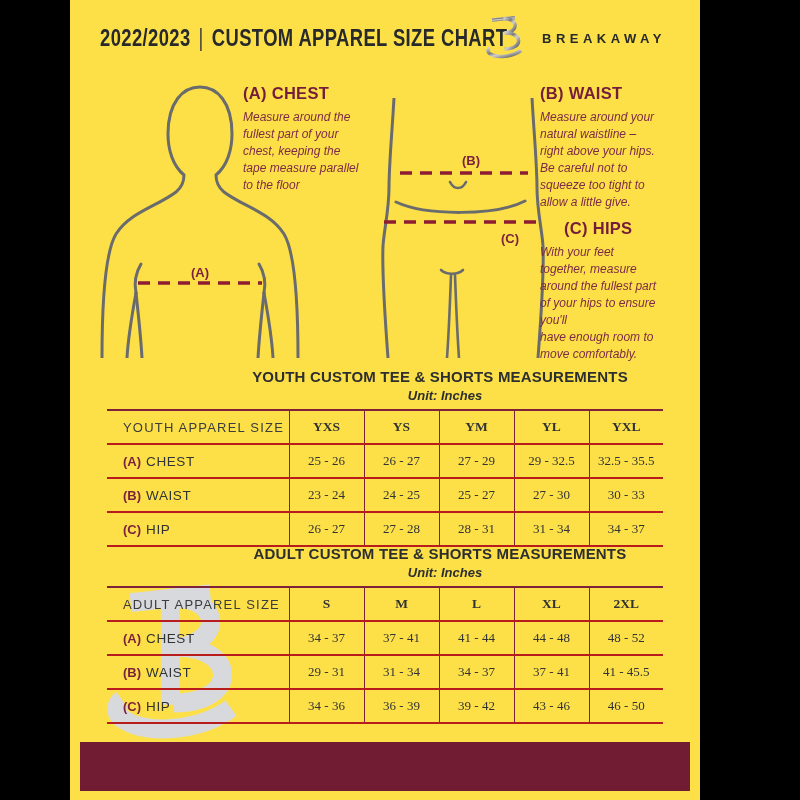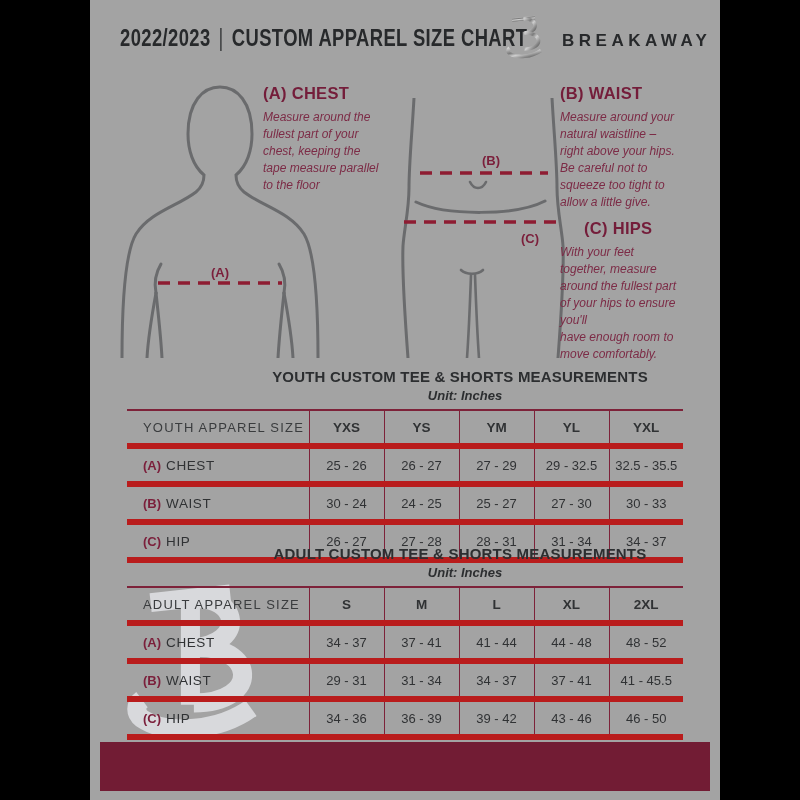--- a/index.html
+++ b/index.html
@@ -1,48 +1,48 @@
 <!DOCTYPE html>
 <html><head>
 <meta charset="utf-8">
 <style>
   html,body{margin:0;padding:0;}
   body{width:800px;height:800px;background:#000;position:relative;overflow:hidden;
        font-family:"Liberation Sans",sans-serif;}
-  .page{position:absolute;left:90px;top:0;width:630px;height:800px;background:#a3a3a3;}
+  .page{position:absolute;left:70px;top:0;width:630px;height:800px;background:#fde047;}
   .abs{position:absolute;}
 
   
   .hdr-title{left:30px;top:25px;white-space:nowrap;transform:scaleX(0.8);transform-origin:left center;
              font-size:23px;font-weight:700;color:#27292b;letter-spacing:0.5px;}
   .hdr-title .divider{font-weight:400;padding:0 10px;color:#3a3c3e;}
-  .brand-word{left:472px;top:31px;font-size:17px;font-weight:700;letter-spacing:4.5px;color:#27292b;}
+  .brand-word{left:472px;top:31px;font-size:13px;font-weight:700;letter-spacing:4.5px;color:#27292b;}
   .logo{left:412px;top:12px;}
 
   
   .sec-head{font-size:16.5px;font-weight:700;color:#741d3a;letter-spacing:0.3px;}
   .sec-body{font-size:12px;line-height:17px;font-style:italic;color:#7c2b46;white-space:pre-line;}
   .chest-head{left:173px;top:84px;}
   .chest-body{left:173px;top:109px;width:130px;}
   .waist-head{left:470px;top:84px;}
   .waist-body{left:470px;top:109px;width:150px;}
   .hips-head{left:470px;top:219px;margin-left:24px;}
   .hips-body{left:470px;top:244px;width:150px;}
 
   
   .tbl-title{left:0;width:740px;text-align:center;font-size:15px;font-weight:700;
              color:#2c2e30;letter-spacing:0.2px;}
   .tbl-unit{left:0;width:750px;text-align:center;font-size:13px;font-weight:700;
             font-style:italic;color:#2c2e30;}
   table.size-table{position:absolute;left:37px;width:556px;border-collapse:collapse;table-layout:fixed;}
   .youth-table{top:409px;}
   .adult-table{top:586px;}
-  .size-table td{height:32px;border-top:2px solid #7d2239;border-bottom:6px solid #b91c1c;
+  .size-table td{height:32px;border-top:2px solid #7d2239;border-bottom:2px solid #b91c1c;
                  text-align:center;font-size:13px;color:#303234;padding:0;}
-  .size-table td + td{border-left:1.5px solid #7d2239;}
+  .size-table td + td{border-left:1.5px solid #7d2239;font-family:Liberation Serif, serif;}
   .size-table td.lbl{text-align:left;padding-left:16px;}
   .size-table tr.head td{font-weight:700;font-size:13.5px;}
   .size-table tr.head td.lbl{font-weight:400;font-size:13px;letter-spacing:1.2px;color:#3a3c3e;}
   .size-table td.lbl .mk{font-weight:700;color:#7b1f3b;margin-right:5px;}
   .size-table td.lbl .nm{letter-spacing:0.6px;font-size:13.5px;}
 
   
   .footer-bar{left:10px;top:742px;width:610px;height:49px;background:#721c34;}
   .watermark{left:26px;top:566px;}
   svg text{font-family:"Liberation Sans",sans-serif;font-weight:700;fill:#7b1f3b;}
@@ -165,21 +165,21 @@
     <tr>
       <td class="lbl"><span class="mk">(A)</span><span class="nm">CHEST</span></td>
       <td>25 - 26</td>
       <td>26 - 27</td>
       <td>27 - 29</td>
       <td>29 - 32.5</td>
       <td>32.5 - 35.5</td>
     </tr>
     <tr>
       <td class="lbl"><span class="mk">(B)</span><span class="nm">WAIST</span></td>
-      <td>30 - 24</td>
+      <td>23 - 24</td>
       <td>24 - 25</td>
       <td>25 - 27</td>
       <td>27 - 30</td>
       <td>30 - 33</td>
     </tr>
     <tr>
       <td class="lbl"><span class="mk">(C)</span><span class="nm">HIP</span></td>
       <td>26 - 27</td>
       <td>27 - 28</td>
       <td>28 - 31</td>

